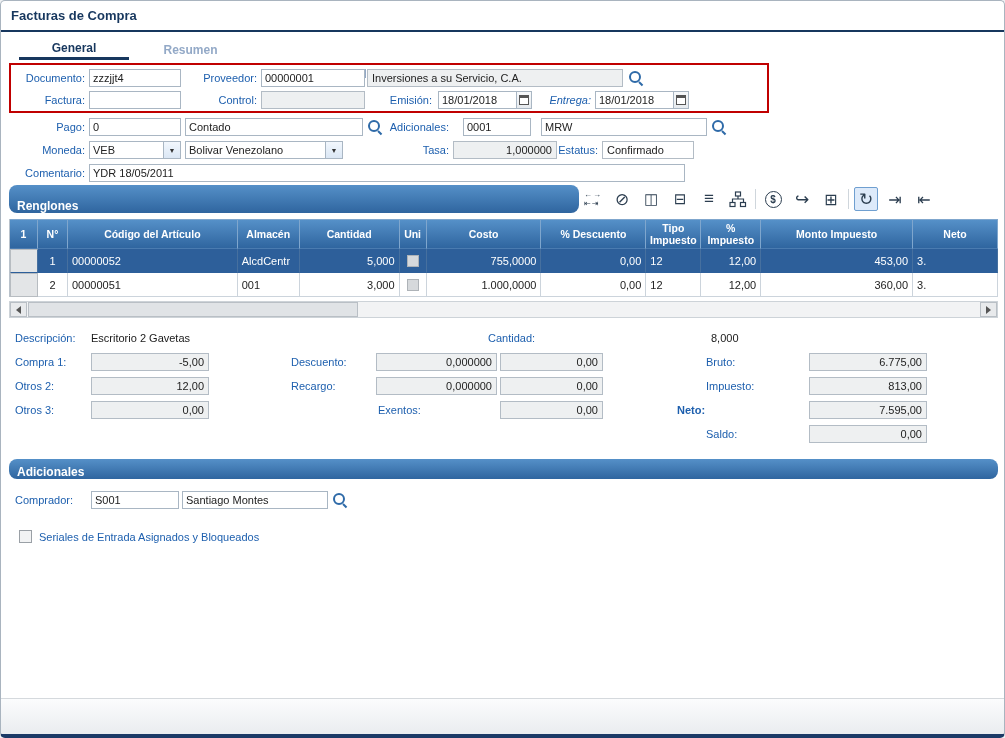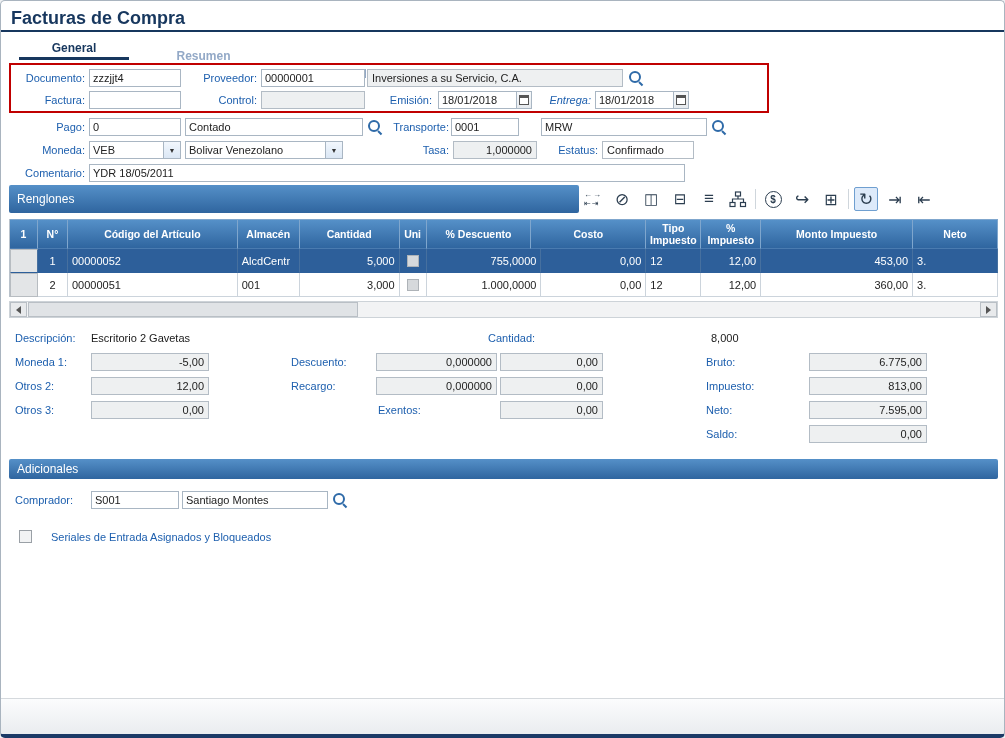--- a/index.html
+++ b/index.html
@@ -1,20 +1,20 @@
 <!DOCTYPE html>
 <html><head>
 <meta charset="utf-8">
 <style>
   * { margin:0; padding:0; box-sizing:border-box; }
   html,body { background:#eef0f2; }
   body { font-family:"Liberation Sans", sans-serif; }
   .window { position:relative; width:1005px; height:738px; background:#fff;
             border:1px solid #a9b4bf; border-bottom:4px solid #1b3a66; border-radius:5px; overflow:hidden; }
-  .title { position:absolute; left:10px; top:7px; font-size:18px; font-weight:bold; color:#17375e; }
+  .title { position:absolute; left:10px; top:7px; font-size:13px; font-weight:bold; color:#17375e; }
   .title-line { position:absolute; left:0; top:29px; width:100%; height:2px; background:#17375e; }
 
   .tab { position:absolute; top:38px; height:21px; display:flex; align-items:center; justify-content:center;
          font-size:12px; font-weight:bold; color:#93a9c7; cursor:pointer; }
   .tab.active { color:#17375e; border-bottom:3px solid #17375e; }
 
   .redbox { position:absolute; left:8px; top:62px; width:760px; height:50px; border:2px solid #c00000; }
 
   .lbl { position:absolute; font-size:11px; color:#1d5fae; white-space:nowrap; }
   .tr { text-align:right; }
@@ -33,22 +33,22 @@
   .calic { width:10px; height:10px; border:1px solid #555; border-top:3px solid #555; background:#fff; }
   .ddbtn { width:18px; height:18px; border:1px solid #a9b6c3; background:linear-gradient(#f2f7fd,#dbe7f5);
            display:flex; align-items:center; justify-content:center; font-size:7px; color:#333; cursor:pointer; }
 
   .mag { position:absolute; width:15px; height:15px; cursor:pointer; }
   .mag::before { content:""; position:absolute; left:1px; top:1px; width:8px; height:8px;
                  border:2px solid #2e6aa8; border-radius:50%; }
   .mag::after { content:""; position:absolute; left:11px; top:11px; width:5px; height:2px; background:#2e6aa8;
                 transform:rotate(45deg); transform-origin:left center; }
 
-  .secbar { position:absolute; background:linear-gradient(180deg,#5590c8,#2f659f); color:#fff; font-weight:normal;
-            font-size:12px; display:flex; align-items:center; padding-left:8px; border-radius:2px; }
+  .secbar { position:absolute; background:linear-gradient(180deg,#5590c8,#2f659f); color:#fff; font-weight:bold;
+            font-size:12px; display:flex; align-items:flex-end; padding-left:8px; border-radius:8px; }
 
   .iconstrip { position:absolute; display:flex; align-items:center; gap:5px; }
   .tbi { width:24px; height:24px; display:flex; align-items:center; justify-content:center; font-size:15px;
          color:#2c3e50; cursor:pointer; }
   .tbi.active { border:1px solid #6f9fd0; background:#ddeafa; border-radius:2px; }
   .navi { font-size:8px; line-height:9px; white-space:pre; letter-spacing:1px; }
   .circ { width:17px; height:17px; border:1.5px solid #2c3e50; border-radius:50%; display:flex;
           align-items:center; justify-content:center; font-size:10px; font-weight:bold; }
   .vsep { width:1px; height:20px; background:#cfd6dc; }
 
@@ -87,21 +87,21 @@
 </style>
 </head>
 <body>
 
 <div class="window">
 
   <div class="title">Facturas de Compra</div>
   <div class="title-line"></div>
 
   <div class="tab active" style="left:18px;width:110px;">General</div>
-  <div class="tab" style="left:145px;width:115px;margin-top:6px;">Resumen</div>
+  <div class="tab" style="left:132px;width:115px;">Resumen</div>
   <div class="tab" style="left:285px;width:120px;margin-top:24px;">Avanzado</div>
 
   <div class="redbox"></div>
 
   <div class="lbl tr" style="left:10px;top:71px;width:74px;">Documento:</div>
   <input class="inp" style="left: 88px; top: 68px; width: 92px;" value="zzzjjt4">
   <div class="lbl tr" style="left:192px;top:71px;width:64px;">Proveedor:</div>
   <input class="inp" style="left: 260px; top: 68px; width: 104px;" value="00000001">
   <div class="fld" style="left:366px;top:68px;width:256px;">Inversiones a su Servicio, C.A.</div>
   <span class="mag" style="left:627px;top:69px;"></span>
@@ -122,36 +122,36 @@
     <input style="width: 78px;" value="18/01/2018">
     <span class="calbtn">
         <span class="calic"></span>
       </span>
   </div>
 
   <div class="lbl tr" style="left:10px;top:120px;width:74px;">Pago:</div>
   <input class="inp" style="left: 88px; top: 117px; width: 92px;" value="0">
   <input class="inp" style="left: 184px; top: 117px; width: 178px;" value="Contado">
   <span class="mag" style="left:366px;top:118px;"></span>
-  <div class="lbl tr" style="left:378px;top:120px;width:70px;">Transporte:</div>
-  <input class="inp" style="left: 450px; top: 117px; width: 68px;" value="0001">
+  <div class="lbl tr" style="left:378px;top:120px;width:70px;">Adicionales:</div>
+  <input class="inp" style="left: 462px; top: 117px; width: 68px;" value="0001">
   <input class="inp" style="left: 540px; top: 117px; width: 166px;" value="MRW">
   <span class="mag" style="left:710px;top:118px;"></span>
 
   <div class="lbl tr" style="left:10px;top:143px;width:74px;">Moneda:</div>
   <div class="wrapfld" style="left:88px;top:140px;">
     <input style="width: 74px;" value="VEB">
     <span class="ddbtn">▼</span>
   </div>
   <div class="wrapfld" style="left:184px;top:140px;">
     <input style="width: 140px;" value="Bolivar Venezolano">
     <span class="ddbtn">▼</span>
   </div>
   <div class="lbl tr" style="left:378px;top:143px;width:70px;">Tasa:</div>
-  <div class="fld num" style="left:452px;top:140px;width:84px;">1,000000</div>
+  <div class="fld num" style="left:452px;top:140px;width:104px;">1,000000</div>
   <div class="lbl tr" style="left:541px;top:143px;width:56px;">Estatus:</div>
   <div class="fld white" style="left:601px;top:140px;width:92px;">Confirmado</div>
 
   <div class="lbl tr" style="left:10px;top:166px;width:74px;">Comentario:</div>
   <input class="inp" style="left: 88px; top: 163px; width: 596px;" value="YDR 18/05/2011">
 
   <div class="secbar" style="left:8px;top:184px;width:570px;height:28px;">
     <span>Renglones</span>
   </div>
   <div class="iconstrip" style="left:580px;top:184px;height:28px;">
@@ -182,22 +182,22 @@
   </div>
 
   <div class="grid">
     <div class="grow ghead">
       <div class="gc c0">1</div>
       <div class="gc c1">N°</div>
       <div class="gc c2">Código del Artículo</div>
       <div class="gc c3">Almacén</div>
       <div class="gc c4">Cantidad</div>
       <div class="gc c5">Uni</div>
+      <div class="gc c6">Costo</div>
       <div class="gc c7">% Descuento</div>
-      <div class="gc c6">Costo</div>
       <div class="gc c8">Tipo
 Impuesto</div>
       <div class="gc c9">%
 Impuesto</div>
       <div class="gc c10">Monto Impuesto</div>
       <div class="gc c11">Neto</div>
     </div>
     <div class="grow gbody selected">
       <div class="gc c0 marker"></div>
       <div class="gc c1 ac">1</div>
@@ -241,56 +241,56 @@
     <span class="sbtn">
         <span class="tri-r"></span>
       </span>
   </div>
 
   <div class="lbl" style="left:14px;top:331px;">Descripción:</div>
   <div class="lbl dark" style="left:90px;top:331px;">Escritorio 2 Gavetas</div>
   <div class="lbl" style="left:487px;top:331px;">Cantidad:</div>
   <div class="lbl dark" style="left:710px;top:331px;">8,000</div>
 
-  <div class="lbl" style="left:14px;top:355px;">Moneda 1:</div>
+  <div class="lbl" style="left:14px;top:355px;">Compra 1:</div>
   <div class="fld num" style="left:90px;top:352px;width:118px;">-5,00</div>
   <div class="lbl" style="left:290px;top:355px;">Descuento:</div>
   <div class="fld num" style="left:375px;top:352px;width:121px;">0,000000</div>
   <div class="fld num" style="left:499px;top:352px;width:103px;">0,00</div>
   <div class="lbl" style="left:705px;top:355px;">Bruto:</div>
   <div class="fld num" style="left:808px;top:352px;width:118px;">6.775,00</div>
 
   <div class="lbl" style="left:14px;top:379px;">Otros 2:</div>
   <div class="fld num" style="left:90px;top:376px;width:118px;">12,00</div>
   <div class="lbl" style="left:290px;top:379px;">Recargo:</div>
   <div class="fld num" style="left:375px;top:376px;width:121px;">0,000000</div>
   <div class="fld num" style="left:499px;top:376px;width:103px;">0,00</div>
   <div class="lbl" style="left:705px;top:379px;">Impuesto:</div>
   <div class="fld num" style="left:808px;top:376px;width:118px;">813,00</div>
 
   <div class="lbl" style="left:14px;top:403px;">Otros 3:</div>
   <div class="fld num" style="left:90px;top:400px;width:118px;">0,00</div>
   <div class="lbl" style="left:377px;top:403px;">Exentos:</div>
   <div class="fld num" style="left:499px;top:400px;width:103px;">0,00</div>
-  <div class="lbl" style="left:705px;top:403px;">Neto:</div>
+  <div class="lbl" style="left:676px;top:403px;font-weight:bold;">Neto:</div>
   <div class="fld num" style="left:808px;top:400px;width:118px;">7.595,00</div>
 
   <div class="lbl" style="left:705px;top:427px;">Saldo:</div>
   <div class="fld num" style="left:808px;top:424px;width:118px;">0,00</div>
 
   <div class="secbar" style="left:8px;top:458px;width:989px;height:20px;">
     <span>Adicionales</span>
   </div>
   <div class="lbl" style="left:14px;top:493px;">Comprador:</div>
   <input class="inp" style="left: 90px; top: 490px; width: 88px;" value="S001">
   <input class="inp" style="left: 181px; top: 490px; width: 146px;" value="Santiago Montes">
   <span class="mag" style="left:331px;top:491px;"></span>
 
   <span class="chk" style="left:18px;top:529px;"></span>
-  <div class="lbl" style="left:50px;top:530px;">Seriales de Entrada Asignados y Bloqueados</div>
+  <div class="lbl" style="left:38px;top:530px;">Seriales de Entrada Asignados y Bloqueados</div>
 
   <div class="btoolbar">
     
     
     
     
     
     
     
     

